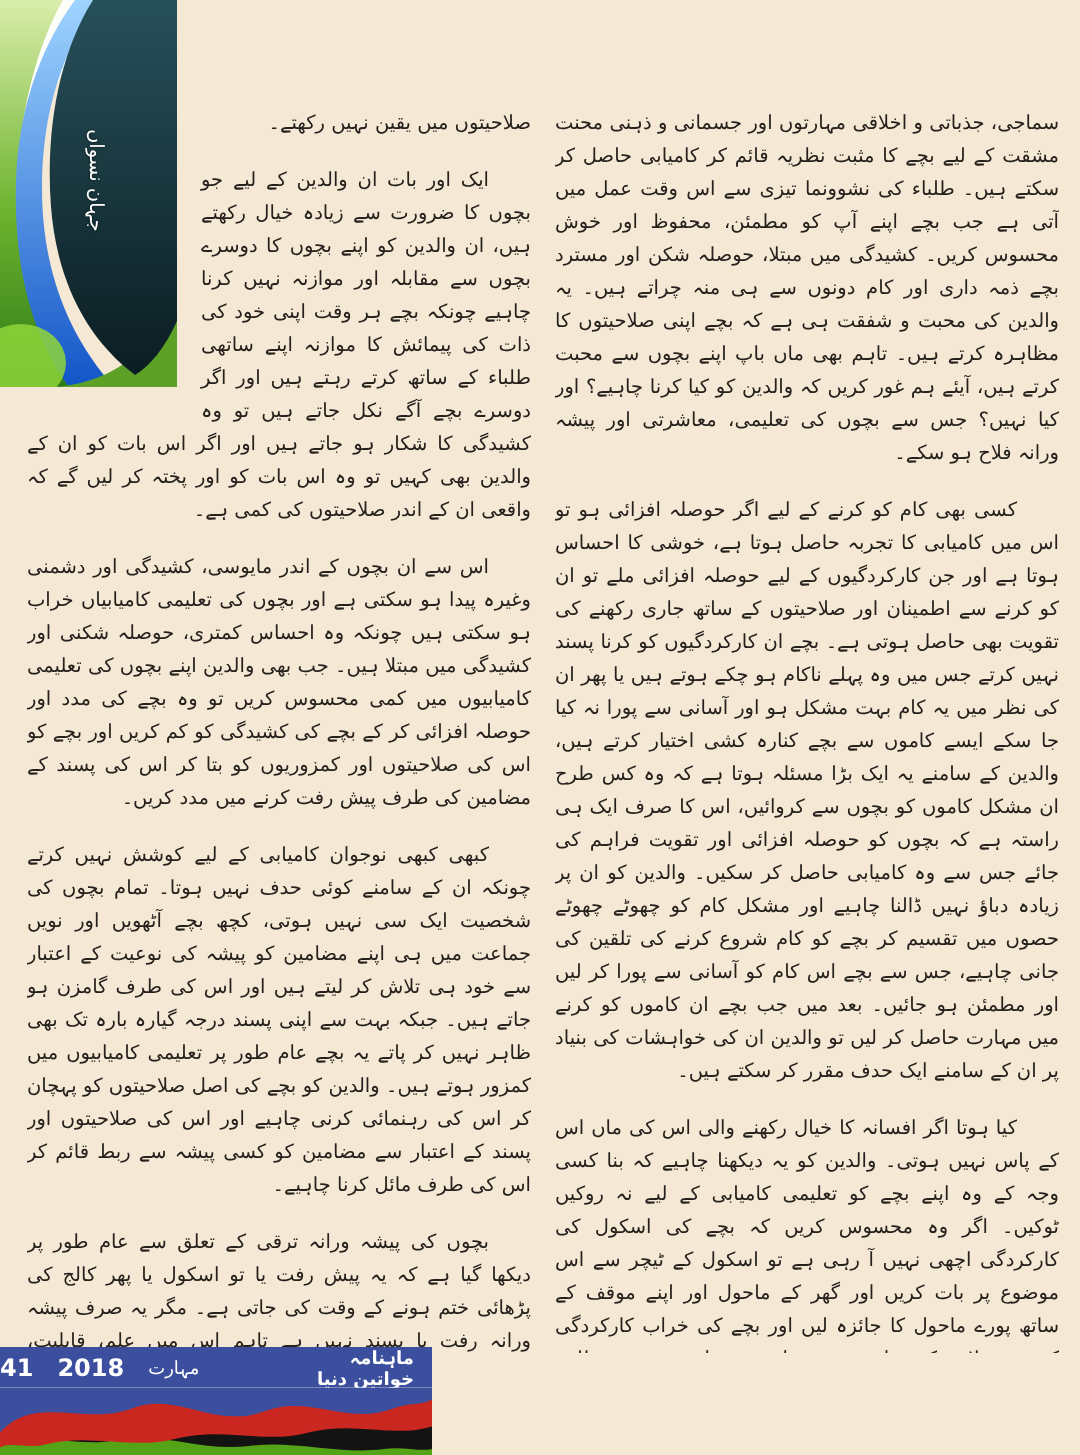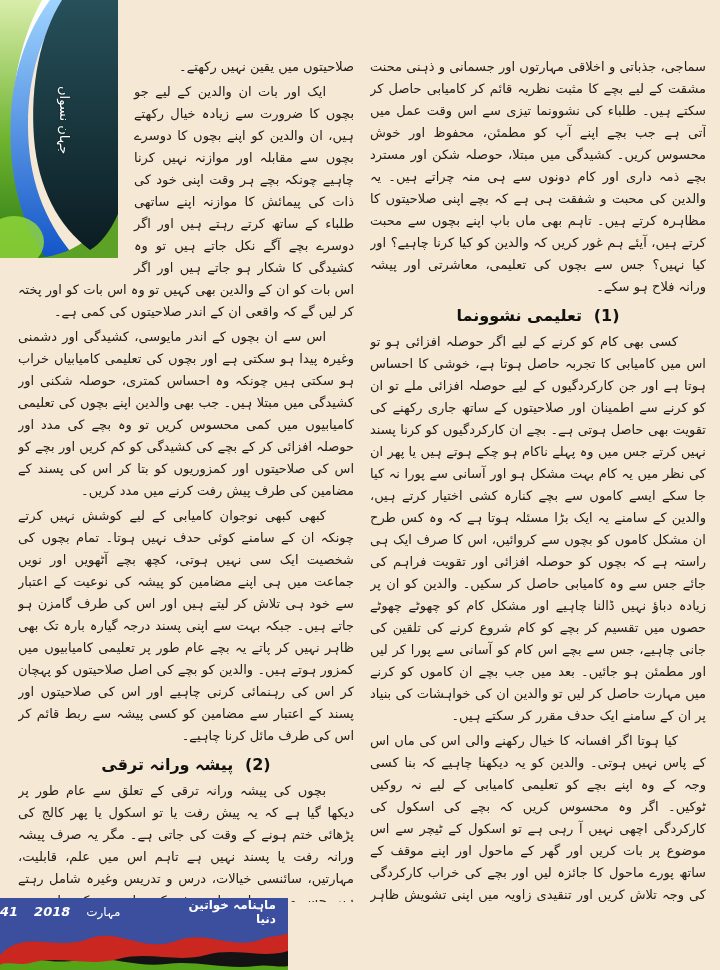--- a/index.html
+++ b/index.html
@@ -17,38 +17,38 @@
     color:#ffffff; font-size:13px; letter-spacing:1px;
     white-space:nowrap; direction:rtl; text-shadow:0 0 2px rgba(0,0,0,.6);
   }
   
   .columns {
     position:absolute; top:56px; right:14px; left:18px; height:846px;
     display:flex; direction:rtl; gap:16px; overflow:hidden;
   }
   .col { width:calc(50% - 8px); overflow:hidden; }
   .para {
-    margin:0 0 3px; font-size:13px; line-height:22px;
+    margin:16px 0 3px; font-size:13px; line-height:22px;
     text-align:justify; direction:rtl;
   }
   .para.indent { text-indent:28px; }
   .heading {
     margin:8px 0 6px; font-size:16px; font-weight:bold;
     direction:rtl; text-align:center; color:#141210;
   }
   .hnum { direction:ltr; unicode-bidi:embed; margin-left:6px; }
   .graphic-spacer { float:left; width:104px; height:204px; margin:0 12px 8px 0; }
   
   .footer { position:absolute; left:0; bottom:0; width:288px; height:72px; }
   .footer-band {
     height:27px; background:#3b4f9e; display:flex; direction:rtl;
     align-items:center; gap:16px; padding-right:12px;
     color:#ffffff; font-size:12px;
   }
-  .footer-band .num { direction:ltr; unicode-bidi:embed; font-weight:bold; font-size:13px;font-style:italic; }
+  .footer-band .num { direction:ltr; unicode-bidi:embed; font-weight:bold; font-size:16px; }
   .footer-band .mag { font-weight:bold;margin-left:44px; }
   .footer-wave { display:block; }
 </style>
 </head>
 <body>
 
 <div class="page">
 
   <div class="corner">
     <svg width="118" height="258" viewBox="0 0 118 258">
@@ -75,38 +75,30 @@
       <path d="M118,0 L62,0 C40,35 30,85 34,138 C38,188 58,226 90,250 C100,244 110,232 118,214 Z" fill="url(#gDark)"></path>
       <ellipse cx="14" cy="242" rx="30" ry="26" fill="#8fd63a" opacity="0.85"></ellipse>
     </svg>
     <span class="vlabel">جہان نسواں</span>
   </div>
 
   <div class="columns">
 
     <div class="col">
       <p class="para">سماجی، جذباتی و اخلاقی مہارتوں اور جسمانی و ذہنی محنت مشقت کے لیے بچے کا مثبت نظریہ قائم کر کامیابی حاصل کر سکتے ہیں۔ طلباء کی نشوونما تیزی سے اس وقت عمل میں آتی ہے جب بچے اپنے آپ کو مطمئن، محفوظ اور خوش محسوس کریں۔ کشیدگی میں مبتلا، حوصلہ شکن اور مسترد بچے ذمہ داری اور کام دونوں سے ہی منہ چراتے ہیں۔ یہ والدین کی محبت و شفقت ہی ہے کہ بچے اپنی صلاحیتوں کا مظاہرہ کرتے ہیں۔ تاہم بھی ماں باپ اپنے بچوں سے محبت کرتے ہیں، آیئے ہم غور کریں کہ والدین کو کیا کرنا چاہیے؟ اور کیا نہیں؟ جس سے بچوں کی تعلیمی، معاشرتی اور پیشہ ورانہ فلاح ہو سکے۔</p>
-      <h3 class="heading">
-        <span class="hnum">(1)</span>
-        <span>تعلیمی نشوونما</span>
-      </h3>
       <p class="para indent">کسی بھی کام کو کرنے کے لیے اگر حوصلہ افزائی ہو تو اس میں کامیابی کا تجربہ حاصل ہوتا ہے، خوشی کا احساس ہوتا ہے اور جن کارکردگیوں کے لیے حوصلہ افزائی ملے تو ان کو کرنے سے اطمینان اور صلاحیتوں کے ساتھ جاری رکھنے کی تقویت بھی حاصل ہوتی ہے۔ بچے ان کارکردگیوں کو کرنا پسند نہیں کرتے جس میں وہ پہلے ناکام ہو چکے ہوتے ہیں یا پھر ان کی نظر میں یہ کام بہت مشکل ہو اور آسانی سے پورا نہ کیا جا سکے ایسے کاموں سے بچے کنارہ کشی اختیار کرتے ہیں، والدین کے سامنے یہ ایک بڑا مسئلہ ہوتا ہے کہ وہ کس طرح ان مشکل کاموں کو بچوں سے کروائیں، اس کا صرف ایک ہی راستہ ہے کہ بچوں کو حوصلہ افزائی اور تقویت فراہم کی جائے جس سے وہ کامیابی حاصل کر سکیں۔ والدین کو ان پر زیادہ دباؤ نہیں ڈالنا چاہیے اور مشکل کام کو چھوٹے چھوٹے حصوں میں تقسیم کر بچے کو کام شروع کرنے کی تلقین کی جانی چاہیے، جس سے بچے اس کام کو آسانی سے پورا کر لیں اور مطمئن ہو جائیں۔ بعد میں جب بچے ان کاموں کو کرنے میں مہارت حاصل کر لیں تو والدین ان کی خواہشات کی بنیاد پر ان کے سامنے ایک حدف مقرر کر سکتے ہیں۔</p>
       <p class="para indent">کیا ہوتا اگر افسانہ کا خیال رکھنے والی اس کی ماں اس کے پاس نہیں ہوتی۔ والدین کو یہ دیکھنا چاہیے کہ بنا کسی وجہ کے وہ اپنے بچے کو تعلیمی کامیابی کے لیے نہ روکیں ٹوکیں۔ اگر وہ محسوس کریں کہ بچے کی اسکول کی کارکردگی اچھی نہیں آ رہی ہے تو اسکول کے ٹیچر سے اس موضوع پر بات کریں اور گھر کے ماحول اور اپنے موقف کے ساتھ پورے ماحول کا جائزہ لیں اور بچے کی خراب کارکردگی کی وجہ تلاش کریں اور تنقیدی زاویہ میں اپنی تشویش ظاہر کریں۔ والدین اگر بچے کی رہنمائی اور مدد کرتے ہیں تو بچوں کی نظر میں یہ پیار محبت دکھاتا ہے۔ مگر ضرورت سے زیادہ دخل اندازی سے بچہ سمجھتا ہے کہ وہ نا اہل اور نا قابل ہے اور اس کے والدین اس کی</p>
     </div>
 
     <div class="col">
       <div class="graphic-spacer"></div>
       <p class="para">صلاحیتوں میں یقین نہیں رکھتے۔</p>
       <p class="para indent">ایک اور بات ان والدین کے لیے جو بچوں کا ضرورت سے زیادہ خیال رکھتے ہیں، ان والدین کو اپنے بچوں کا دوسرے بچوں سے مقابلہ اور موازنہ نہیں کرنا چاہیے چونکہ بچے ہر وقت اپنی خود کی ذات کی پیمائش کا موازنہ اپنے ساتھی طلباء کے ساتھ کرتے رہتے ہیں اور اگر دوسرے بچے آگے نکل جاتے ہیں تو وہ کشیدگی کا شکار ہو جاتے ہیں اور اگر اس بات کو ان کے والدین بھی کہیں تو وہ اس بات کو اور پختہ کر لیں گے کہ واقعی ان کے اندر صلاحیتوں کی کمی ہے۔</p>
       <p class="para indent">اس سے ان بچوں کے اندر مایوسی، کشیدگی اور دشمنی وغیرہ پیدا ہو سکتی ہے اور بچوں کی تعلیمی کامیابیاں خراب ہو سکتی ہیں چونکہ وہ احساس کمتری، حوصلہ شکنی اور کشیدگی میں مبتلا ہیں۔ جب بھی والدین اپنے بچوں کی تعلیمی کامیابیوں میں کمی محسوس کریں تو وہ بچے کی مدد اور حوصلہ افزائی کر کے بچے کی کشیدگی کو کم کریں اور بچے کو اس کی صلاحیتوں اور کمزوریوں کو بتا کر اس کی پسند کے مضامین کی طرف پیش رفت کرنے میں مدد کریں۔</p>
       <p class="para indent">کبھی کبھی نوجوان کامیابی کے لیے کوشش نہیں کرتے چونکہ ان کے سامنے کوئی حدف نہیں ہوتا۔ تمام بچوں کی شخصیت ایک سی نہیں ہوتی، کچھ بچے آٹھویں اور نویں جماعت میں ہی اپنے مضامین کو پیشہ کی نوعیت کے اعتبار سے خود ہی تلاش کر لیتے ہیں اور اس کی طرف گامزن ہو جاتے ہیں۔ جبکہ بہت سے اپنی پسند درجہ گیارہ بارہ تک بھی ظاہر نہیں کر پاتے یہ بچے عام طور پر تعلیمی کامیابیوں میں کمزور ہوتے ہیں۔ والدین کو بچے کی اصل صلاحیتوں کو پہچان کر اس کی رہنمائی کرنی چاہیے اور اس کی صلاحیتوں اور پسند کے اعتبار سے مضامین کو کسی پیشہ سے ربط قائم کر اس کی طرف مائل کرنا چاہیے۔</p>
-      <h3 class="heading">
-        <span class="hnum">(2)</span>
-        <span>پیشہ ورانہ ترقی</span>
-      </h3>
       <p class="para indent">بچوں کی پیشہ ورانہ ترقی کے تعلق سے عام طور پر دیکھا گیا ہے کہ یہ پیش رفت یا تو اسکول یا پھر کالج کی پڑھائی ختم ہونے کے وقت کی جاتی ہے۔ مگر یہ صرف پیشہ ورانہ رفت یا پسند نہیں ہے تاہم اس میں علم، قابلیت، مہارتیں، سائنسی خیالات، درس و تدریس وغیرہ شامل رہتے ہیں جس میں مضامین اور پیشہ کے ساتھ بچہ کی دلچسپی، روایات اور رجحانات بھی شامل رہتے ہیں۔ بچے اپنی دلچسپی اور صلاحیتوں کا مظاہرہ اپنی کارکردگیوں سے ظاہر کرتے ہیں، طلبا اگر کسی مضمون میں کمزور ہوتے ہیں تو ان کی کارکردگیوں میں کوئی حصہ اور دلچسپی نہیں دکھاتے اور اپنی دلچسپی کو غیر واضح رکھتے ہیں اس وجہ سے ان کی پیشہ ورانہ پسندی مختلف تعلیمی مراحل میں غیر</p>
     </div>
 
   </div>
 
   <div class="footer">
     <div class="footer-band">
       <span class="mag">ماہنامہ خواتین دنیا</span>
       <span>مہارت</span>
       <span class="num">2018</span>

